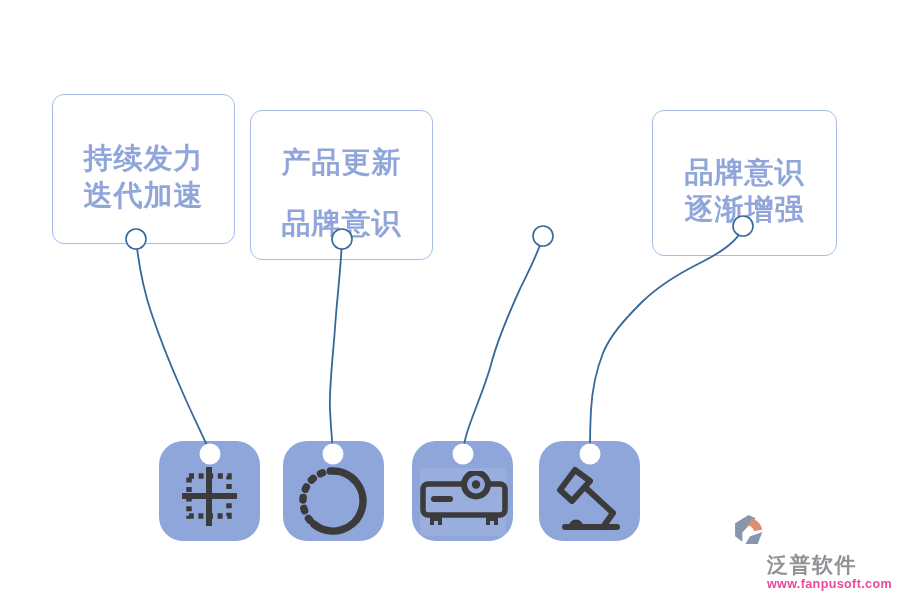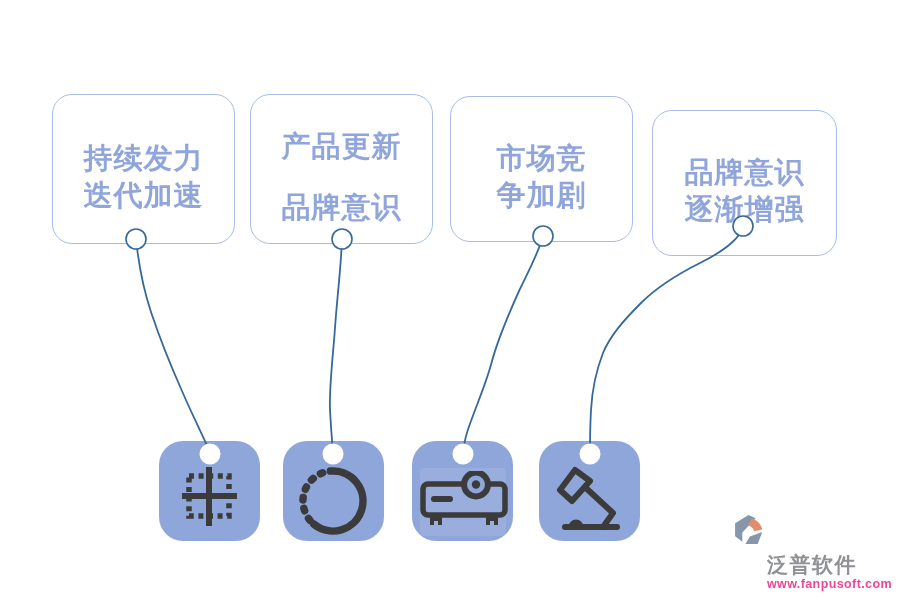--- a/index.html
+++ b/index.html
@@ -3,30 +3,30 @@
 <meta charset="utf-8">
 <style>
   html,body{margin:0;padding:0;background:#ffffff;}
   .canvas{
     position:relative;width:900px;height:600px;background:#ffffff;overflow:hidden;
     font-family:"Liberation Sans","DejaVu Sans",sans-serif;
   }
   
   .card{
     position:absolute;box-sizing:border-box;background:#ffffff;
-    border:1.6px solid #a8bce6;border-radius:20px;
+    border:1.6px solid #a8bce6;border-radius:12px;
     display:flex;flex-direction:column;align-items:center;justify-content:center;
     padding-top:16px;
   }
   .card .line{
     font-size:29px;font-weight:bold;color:#90a6db;line-height:37px;
     letter-spacing:1px;white-space:nowrap;
   }
   .card1{left:52px;top:94px;width:183px;height:150px;}
-  .card2{left:250px;top:94px;width:183px;height:150px;gap:24px;}
+  .card2{left:250px;top:110px;width:183px;height:150px;gap:24px;}
   .card3{left:450px;top:96px;width:183px;height:146px;}
   .card4{left:652px;top:90px;width:185px;height:146px;margin-top:20px;}
   
   .tile{
     position:absolute;width:101px;height:100px;border-radius:24px;background:#8fa6da;top:441px;
   }
   .tile1{left:159px;}
   .tile2{left:283px;}
   .tile3{left:412px;}
   .tile4{left:539px;}
@@ -61,24 +61,20 @@
 
 <div class="canvas">
 
   <div class="card card1">
     <span class="line">持续发力</span>
     <span class="line">迭代加速</span>
   </div>
   <div class="card card2">
     <span class="line">产品更新</span>
     <span class="line">品牌意识</span>
-  </div>
-  <div class="card card3">
-    <span class="line">市场竞</span>
-    <span class="line">争加剧</span>
   </div>
   <div class="card card4">
     <span class="line">品牌意识</span>
     <span class="line">逐渐增强</span>
   </div>
 
   <div class="tile tile1">
     <span class="icon icon-1">
       <svg width="64" height="64" viewBox="0 0 64 64">
         <rect x="12" y="12" width="40" height="40" fill="none" stroke="#3b3b3b" stroke-width="5.5" stroke-dasharray="5 4.6"></rect>

